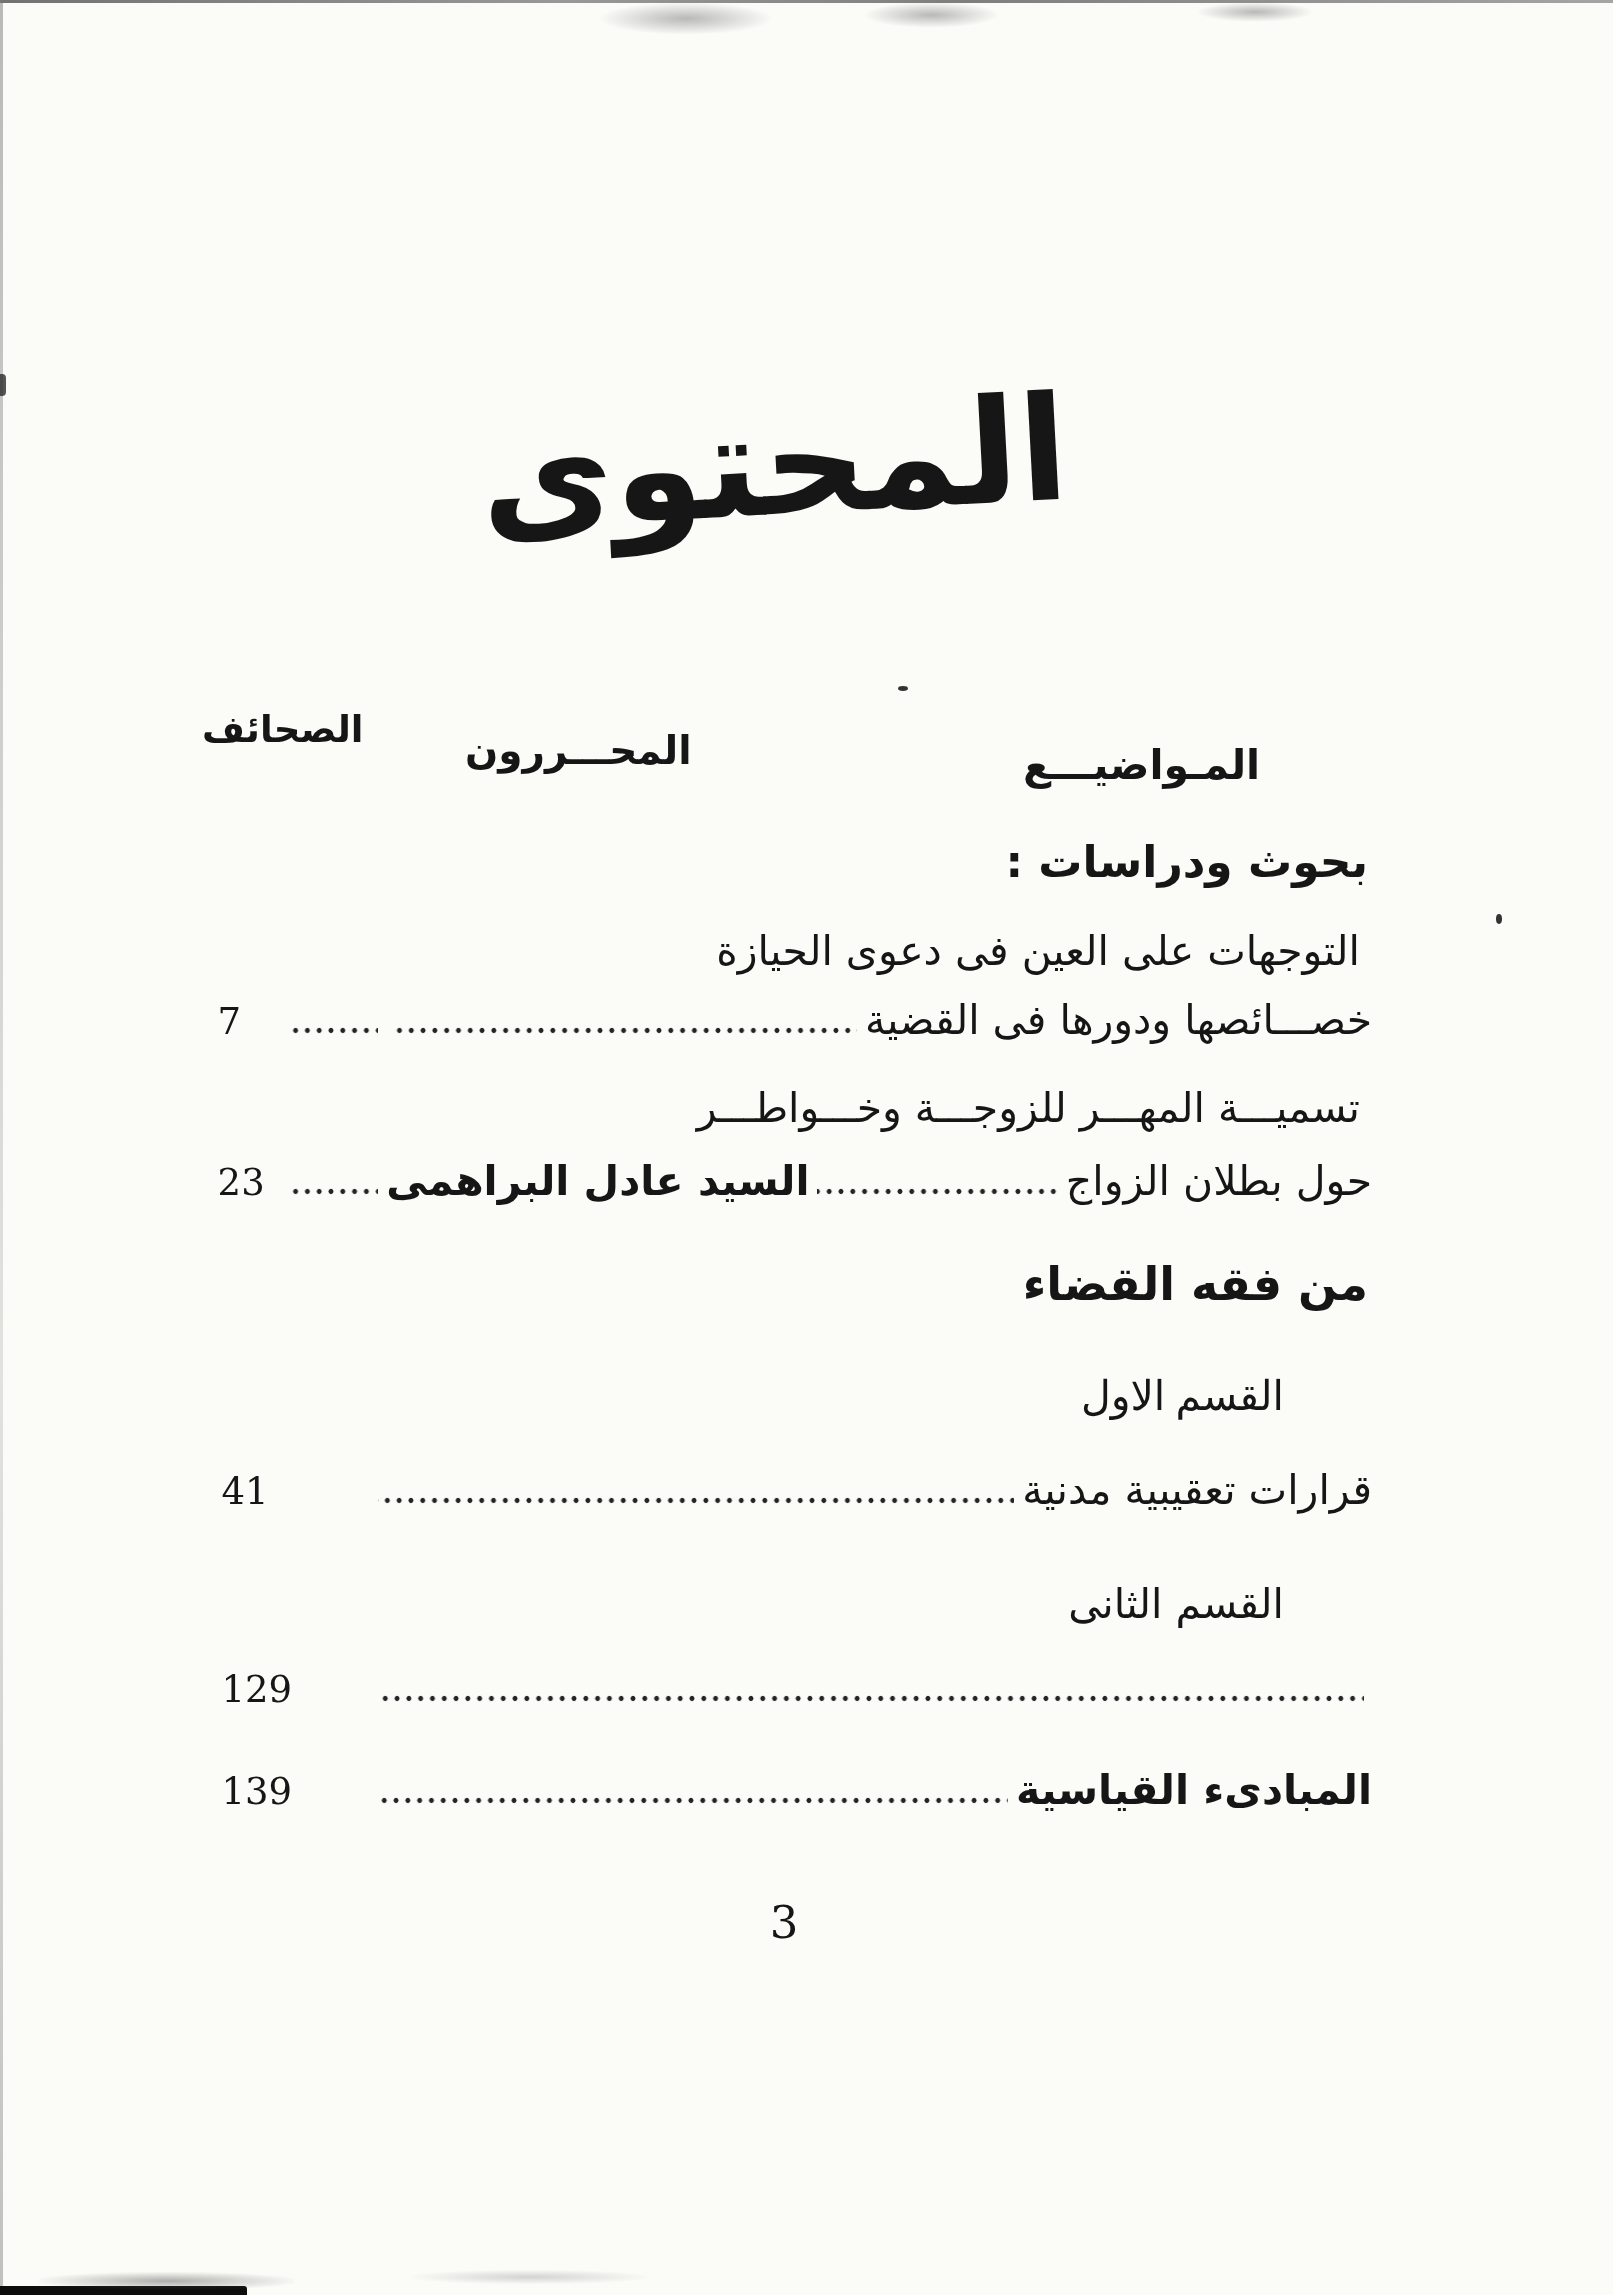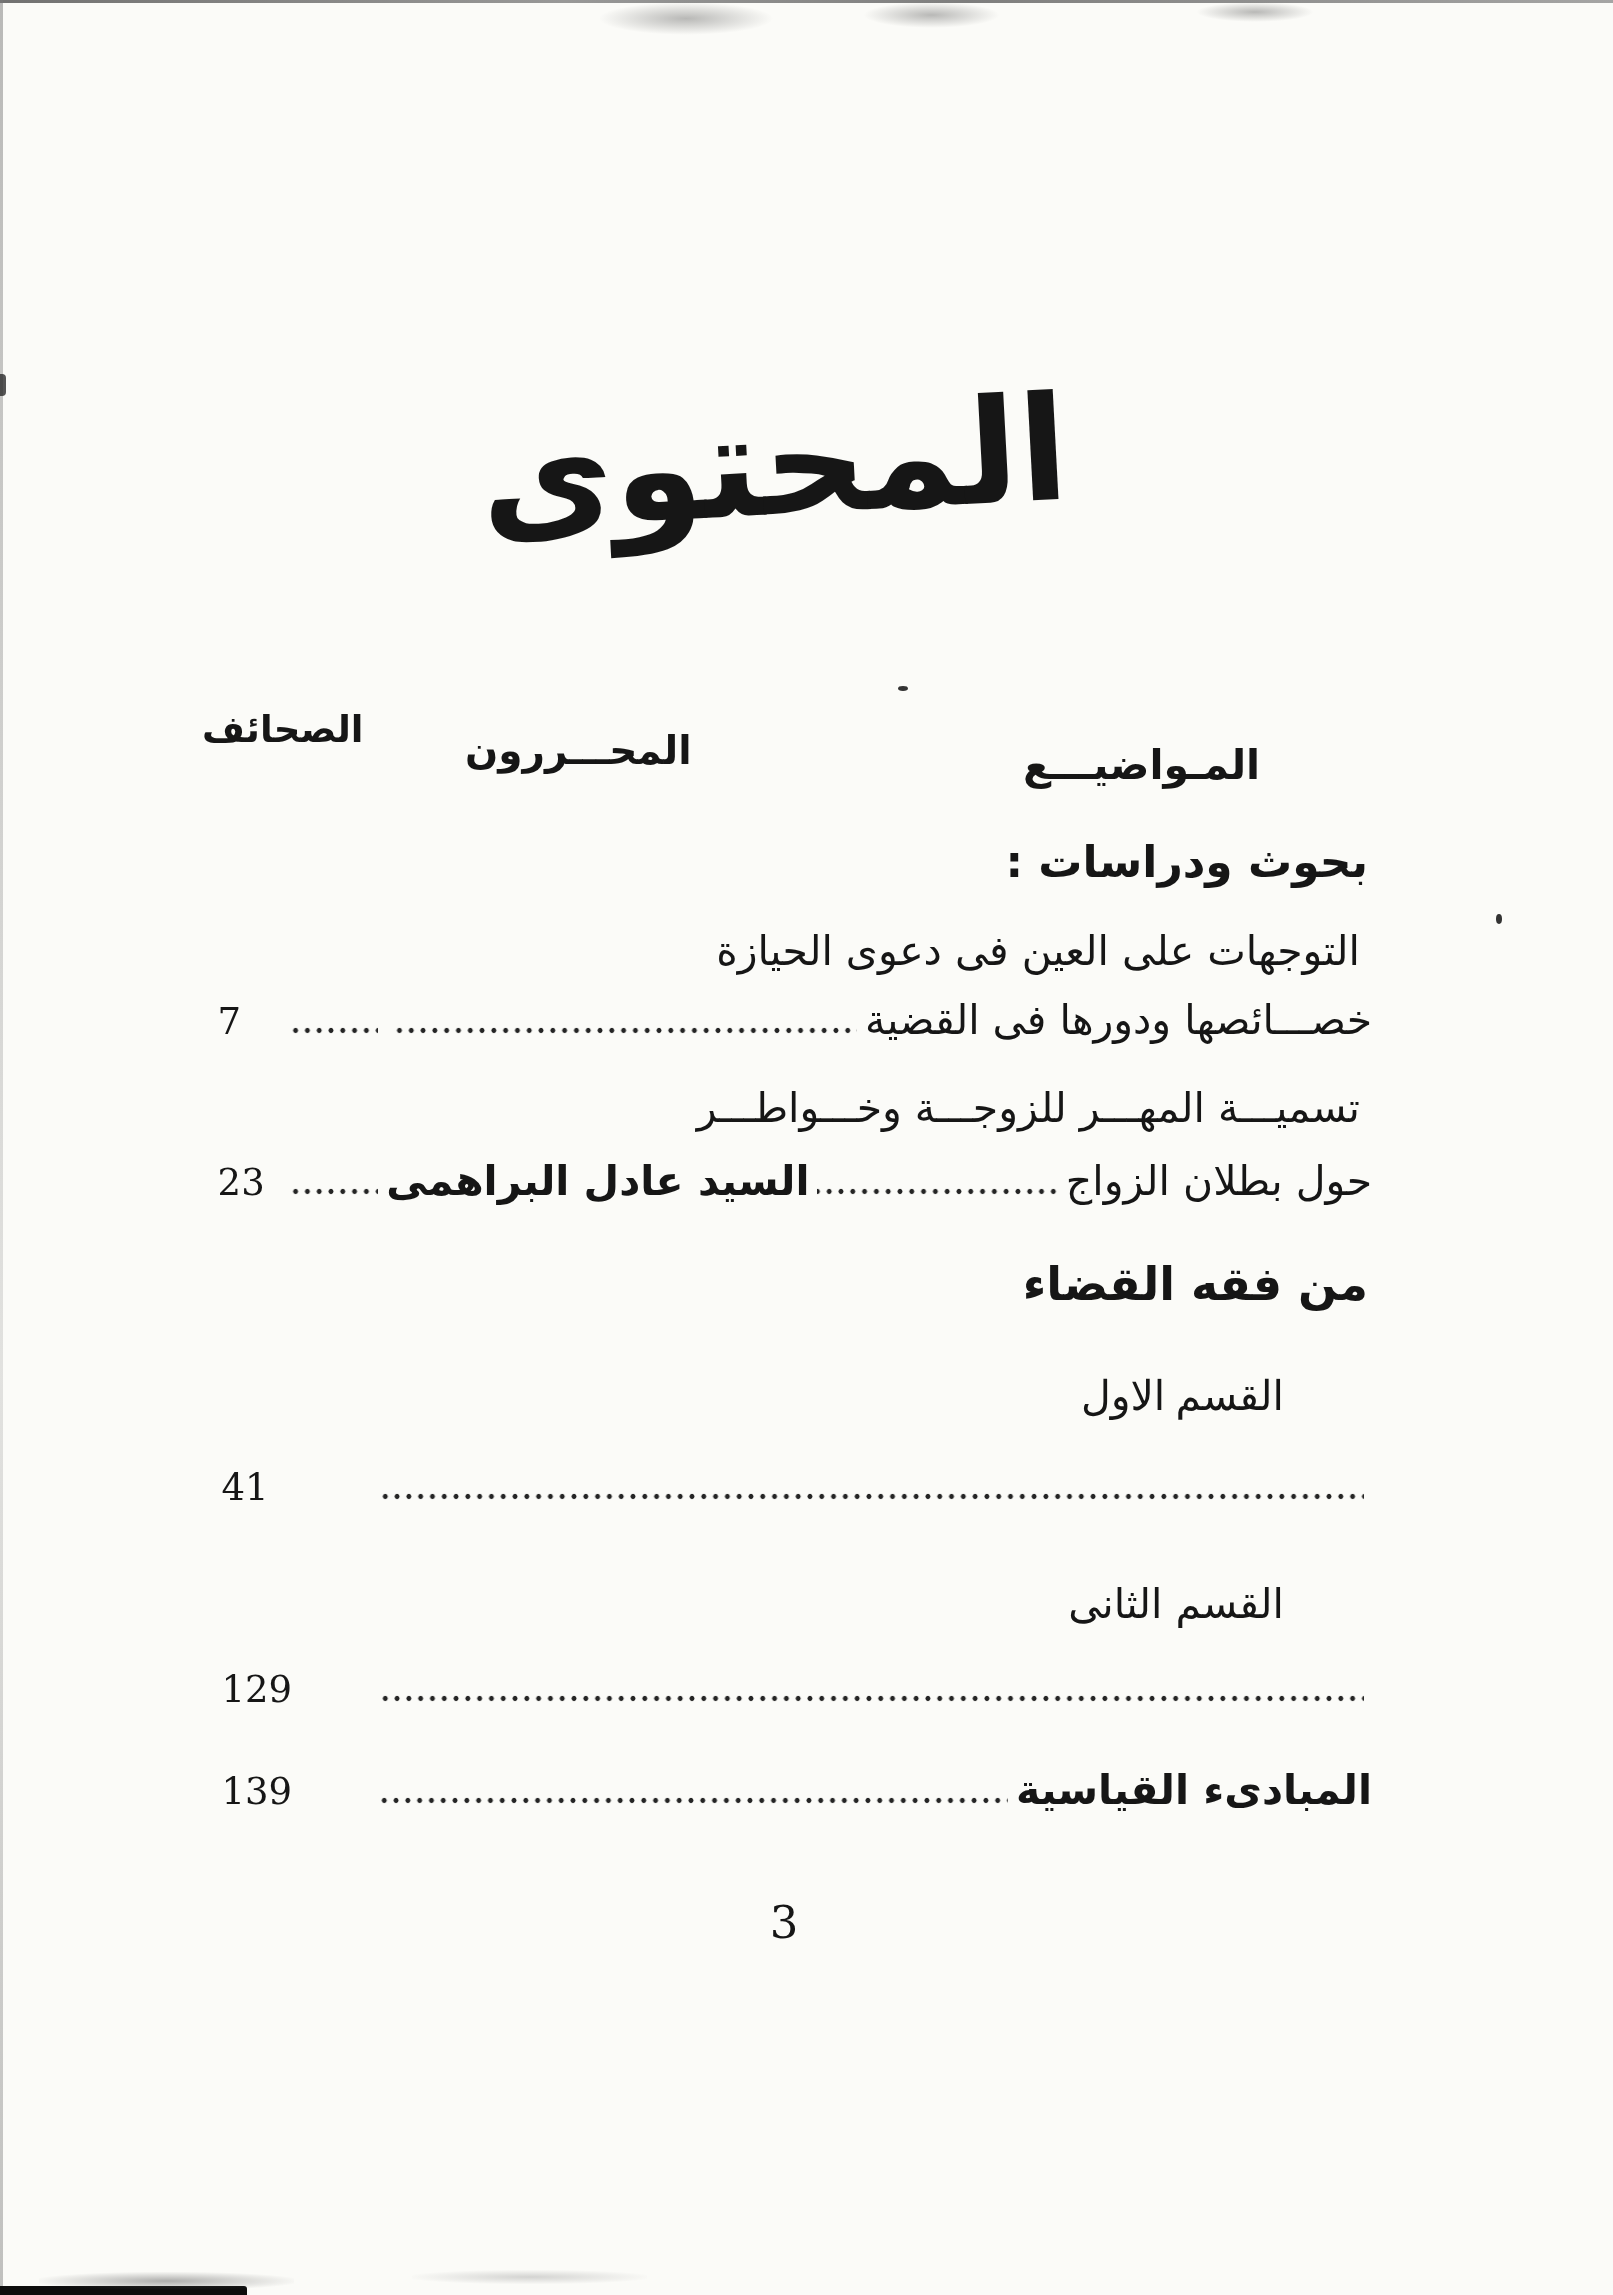--- a/index.html
+++ b/index.html
@@ -98,20 +98,21 @@
   <span class="dots dots-mid"></span>
   <span class="author">السيد عادل البراهمى</span>
   <span class="dots dots-short"></span>
   <span class="num num-sm">23</span>
 </div>
 
 <div class="abs sec-h" style="top:1257px;font-size:46px;">من فقه القضاء</div>
 
 <div class="abs part" style="top:1372px;font-family:Liberation Serif, serif;">القسم الاول</div>
 <div class="abs row" style="top:1466px;">
+  <span class="topic">قرارات تعقيبية مدنية</span>
   <span class="dots"></span>
   <span class="num num-wide">41</span>
 </div>
 
 <div class="abs part" style="top:1580px;">القسم الثانى</div>
 <div class="abs row" style="top:1668px;">
   <span class="dots"></span>
   <span class="num num-wide">129</span>
 </div>
 

